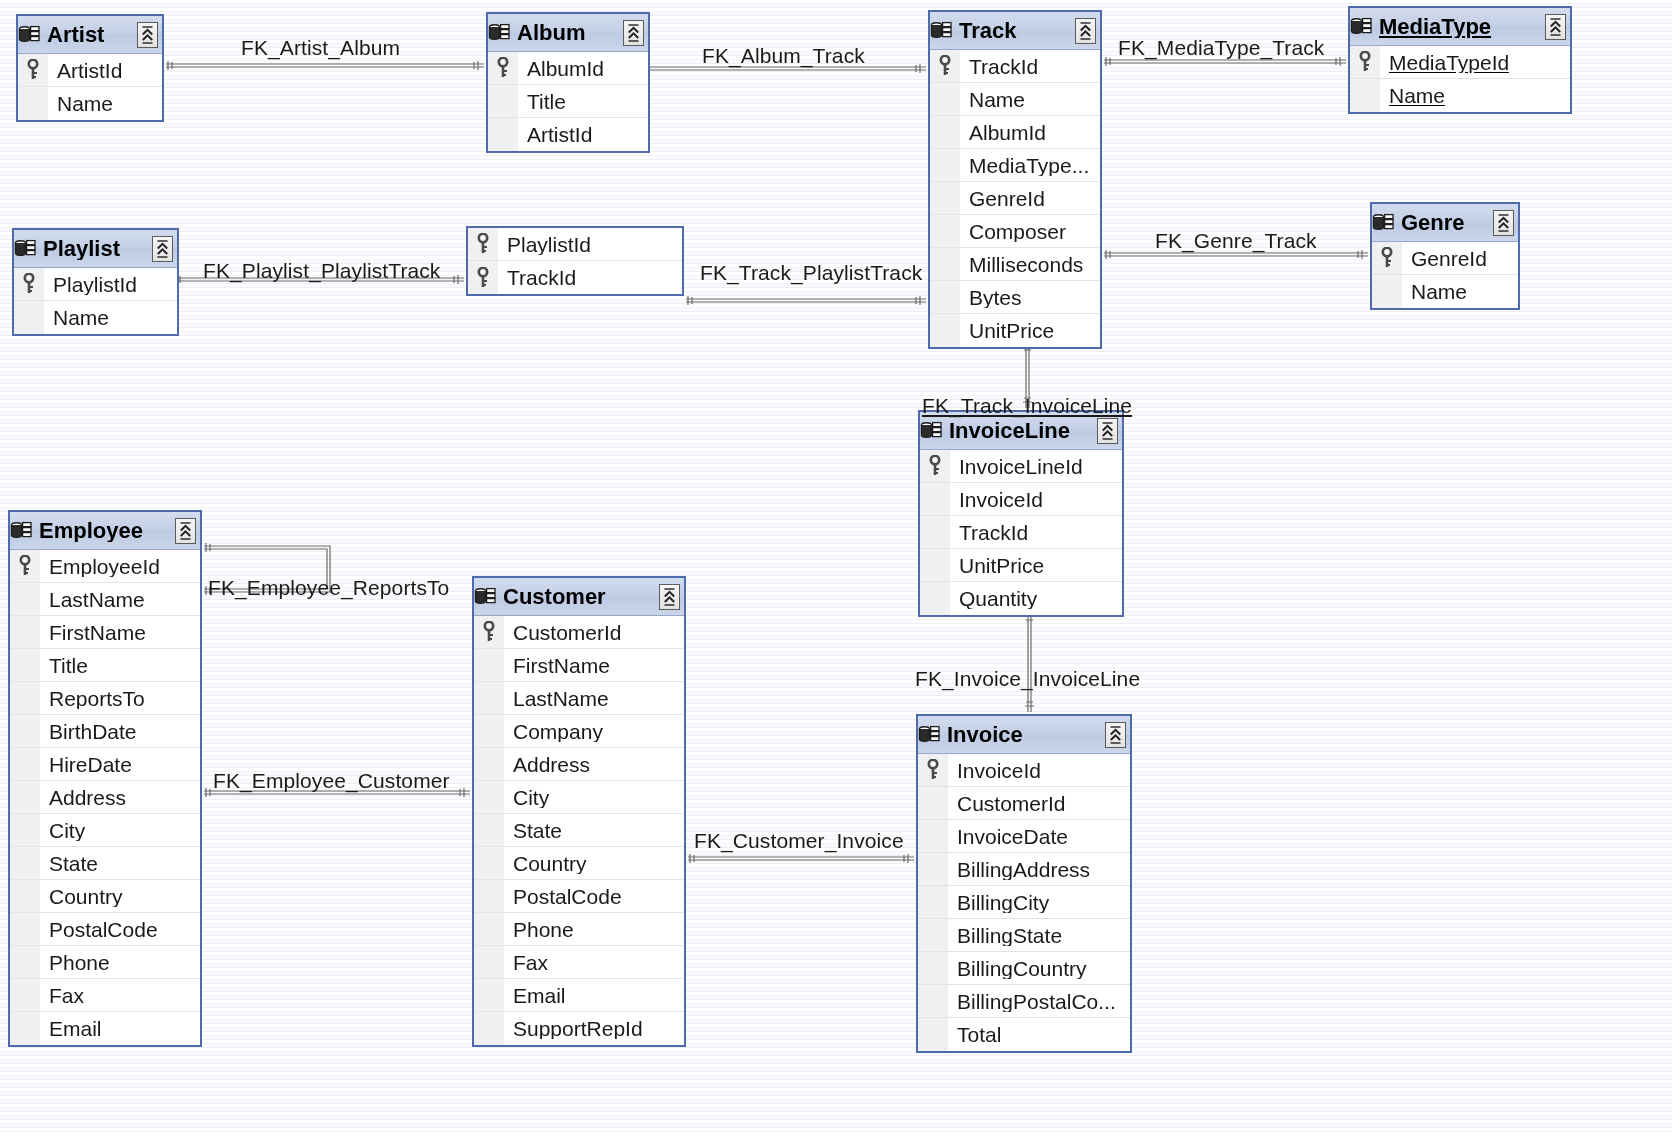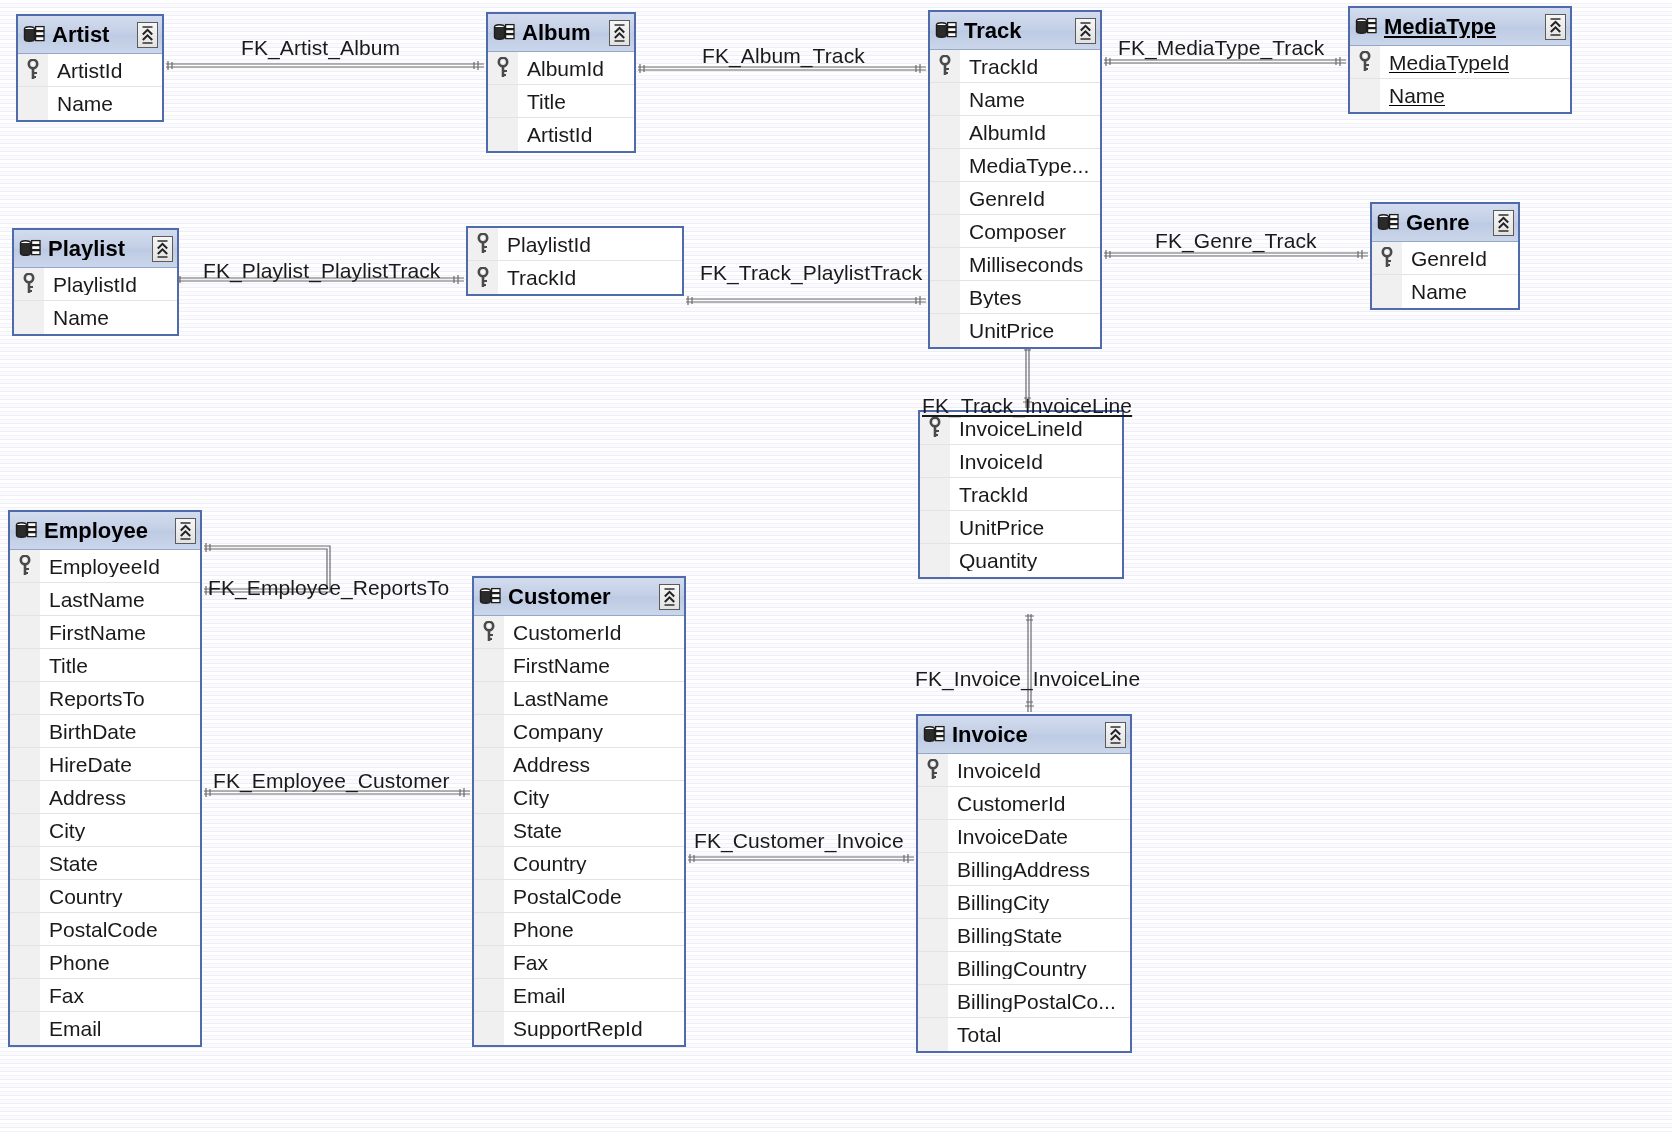--- a/index.html
+++ b/index.html
@@ -30,21 +30,21 @@
     border:2px solid #4f6bab;
     background:#ffffff;
     box-sizing:border-box;
     box-shadow:0 0 0 0 rgba(0,0,0,0);
   }
   .tbl .hdr{
     display:flex;align-items:center;
     height:38px;
     background:linear-gradient(to bottom,#d3dcee 0%,#c3cfe6 48%,#bccae3 52%,#cbd6ea 100%);
     border-bottom:1px solid #93a7cd;
-    padding-left:5px;padding-right:4px;
+    padding-right:4px;
     box-sizing:border-box;
   }
   .tbl .hdr .tbl-icon{
     width:22px;height:20px;flex:0 0 22px;margin-right:7px;position:relative;
   }
   .tbl .hdr .ttl{
     font-weight:bold;font-size:22px;color:#000;
     flex:1 1 auto;white-space:nowrap;overflow:hidden;
     line-height:1;
   }
@@ -205,21 +205,21 @@
             </svg>
           </div>
           <div class="fname">ArtistId</div>
         </div>
         <div class="row">
           <div class="gut"></div>
           <div class="fname">Name</div>
         </div>
       </div>
     </div>
-    <div class="tbl" style="left: 486px; top: 12px; width: 150px;">
+    <div class="tbl" style="left: 486px; top: 12px; width: 164px;">
       <div class="hdr">
         <span class="tbl-icon"><svg width="22" height="20" viewBox="0 0 22 20" xmlns="http://www.w3.org/2000/svg">
             <ellipse cx="6.5" cy="4" rx="5" ry="2.2" fill="#ffffff" stroke="#1d1d1d" stroke-width="1.4"></ellipse>
             <path d="M1.5,4 L1.5,14 C1.5,15.3 3.7,16.3 6.5,16.3 C9.3,16.3 11.5,15.3 11.5,14 L11.5,4" fill="#2b2b2b" stroke="#1d1d1d" stroke-width="1.4"></path>
             <rect x="12.6" y="1.6" width="8.4" height="4" fill="#ffffff" stroke="#1d1d1d" stroke-width="1.3"></rect>
             <rect x="12.6" y="6.6" width="8.4" height="4" fill="#ffffff" stroke="#1d1d1d" stroke-width="1.3"></rect>
             <rect x="12.6" y="11.6" width="8.4" height="4" fill="#ffffff" stroke="#1d1d1d" stroke-width="1.3"></rect>
           </svg></span>
         <span class="ttl">Album</span>
         <span class="collapse">
@@ -449,20 +449,38 @@
           </div>
           <div class="fname">GenreId</div>
         </div>
         <div class="row">
           <div class="gut"></div>
           <div class="fname">Name</div>
         </div>
       </div>
     </div>
     <div class="tbl" style="left: 918px; top: 410px; width: 206px;">
+      <div class="hdr">
+        <span class="tbl-icon"><svg width="22" height="20" viewBox="0 0 22 20" xmlns="http://www.w3.org/2000/svg">
+            <ellipse cx="6.5" cy="4" rx="5" ry="2.2" fill="#ffffff" stroke="#1d1d1d" stroke-width="1.4"></ellipse>
+            <path d="M1.5,4 L1.5,14 C1.5,15.3 3.7,16.3 6.5,16.3 C9.3,16.3 11.5,15.3 11.5,14 L11.5,4" fill="#2b2b2b" stroke="#1d1d1d" stroke-width="1.4"></path>
+            <rect x="12.6" y="1.6" width="8.4" height="4" fill="#ffffff" stroke="#1d1d1d" stroke-width="1.3"></rect>
+            <rect x="12.6" y="6.6" width="8.4" height="4" fill="#ffffff" stroke="#1d1d1d" stroke-width="1.3"></rect>
+            <rect x="12.6" y="11.6" width="8.4" height="4" fill="#ffffff" stroke="#1d1d1d" stroke-width="1.3"></rect>
+          </svg></span>
+        <span class="ttl">InvoiceLine</span>
+        <span class="collapse">
+          <svg width="13" height="20" viewBox="0 0 13 20" xmlns="http://www.w3.org/2000/svg">
+            <path d="M1.5,2 L11.5,2" stroke="#222" stroke-width="1.4"></path>
+            <path d="M1.8,9.5 L6.5,4.8 L11.2,9.5" fill="none" stroke="#222" stroke-width="2"></path>
+            <path d="M1.8,15 L6.5,10.3 L11.2,15" fill="none" stroke="#222" stroke-width="2"></path>
+            <path d="M1.5,18 L11.5,18" stroke="#222" stroke-width="1.4"></path>
+          </svg>
+        </span>
+      </div>
       <div class="body">
         <div class="row">
           <div class="gut">
             <svg width="14" height="22" viewBox="0 0 14 22" xmlns="http://www.w3.org/2000/svg">
               <circle cx="7" cy="5" r="4.2" fill="none" stroke="#4a4a4a" stroke-width="2.6"></circle>
               <circle cx="7" cy="5" r="1.2" fill="#ffffff"></circle>
               <path d="M7,9 L7,20" stroke="#4a4a4a" stroke-width="2.6"></path>
               <path d="M7,14 L11,14 M7,18 L10,18" stroke="#4a4a4a" stroke-width="2.2"></path>
             </svg>
           </div>

